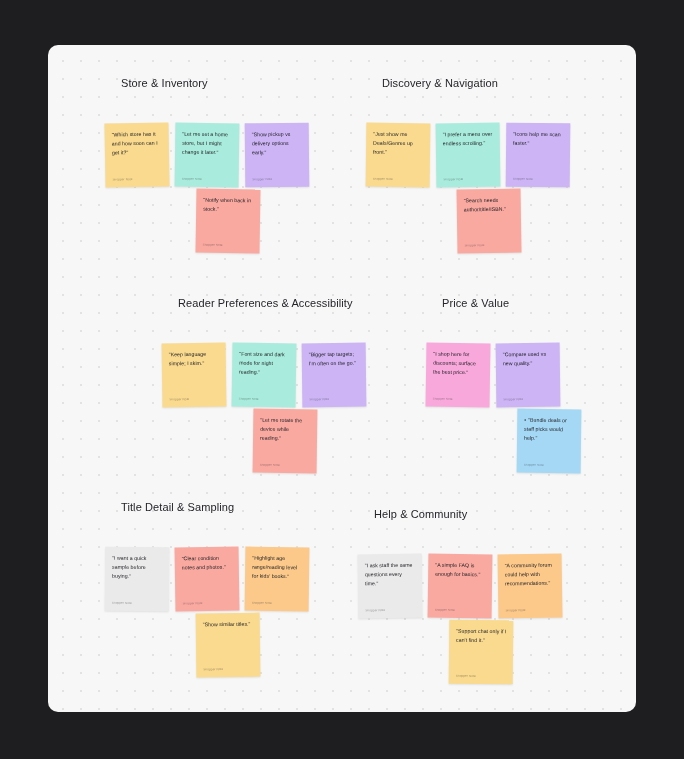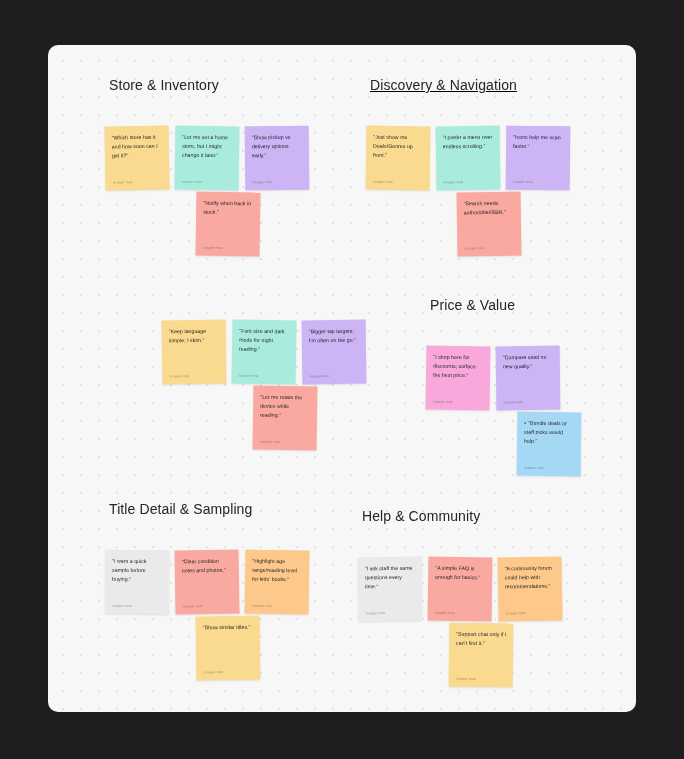--- a/index.html
+++ b/index.html
@@ -29,26 +29,26 @@
     background-position: 6px 7px;
     border-radius: 10px;
     overflow: hidden;
   }
 
   
   .cluster {
     position: absolute;
   }
   .cluster-title {
-    font-size: 14px;
+    font-size: 11px;
     font-weight: 400;
     color: #24242a;
     letter-spacing: 0.1px;
     white-space: nowrap;
-    margin: 0 0 12px 4px;
+    margin: 0 0 12px 16px;
     line-height: 1;
   }
   .note-row {
     position: relative;
     height: 64px;
   }
 
   
   .note {
     position: absolute;
@@ -98,21 +98,21 @@
         <div class="note" style="left: 140px; top: 22px; transform: rotate(-0.6deg); background: rgb(205, 180, 245);">
           <div class="note-text">"Show pickup vs delivery options early."</div>
           <div class="note-author">Shopper Note</div>
         </div>
         <div class="note" style="left: 91px; top: 88px; transform: rotate(0.9deg); background: rgb(250, 169, 160);">
           <div class="note-text">"Notify when back in stock."</div>
           <div class="note-author">Shopper Note</div>
         </div>
       </div>
     </div>
-    <div class="cluster" style="left: 318px; top: 33px; text-decoration: underline;">
+    <div class="cluster" style="left: 318px; top: 33px;">
       <div class="cluster-title">Discovery &amp; Navigation</div>
       <div class="note-row">
         <div class="note" style="left: 0px; top: 22px; transform: rotate(0.7deg); background: rgb(250, 218, 142);">
           <div class="note-text">"Just show me Deals/Genres up front."</div>
           <div class="note-author">Shopper Note</div>
         </div>
         <div class="note" style="left: 70px; top: 22px; transform: rotate(-0.8deg); background: rgb(169, 236, 221);">
           <div class="note-text">"I prefer a menu over endless scrolling."</div>
           <div class="note-author">Shopper Note</div>
         </div>
@@ -120,20 +120,21 @@
           <div class="note-text">"Icons help me scan faster."</div>
           <div class="note-author">Shopper Note</div>
         </div>
         <div class="note" style="left: 91px; top: 88px; transform: rotate(-0.9deg); background: rgb(250, 169, 160);">
           <div class="note-text">"Search needs author/title/ISBN."</div>
           <div class="note-author">Shopper Note</div>
         </div>
       </div>
     </div>
     <div class="cluster" style="left: 114px; top: 253px;">
+      <div class="cluster-title">Reader Preferences &amp; Accessibility</div>
       <div class="note-row">
         <div class="note" style="left: 0px; top: 22px; transform: rotate(-0.8deg); background: rgb(250, 218, 142);">
           <div class="note-text">"Keep language simple; I skim."</div>
           <div class="note-author">Shopper Note</div>
         </div>
         <div class="note" style="left: 70px; top: 22px; transform: rotate(0.9deg); background: rgb(169, 236, 221);">
           <div class="note-text">"Font size and dark mode for night reading."</div>
           <div class="note-author">Shopper Note</div>
         </div>
         <div class="note" style="left: 140px; top: 22px; transform: rotate(-0.7deg); background: rgb(205, 180, 245);">

